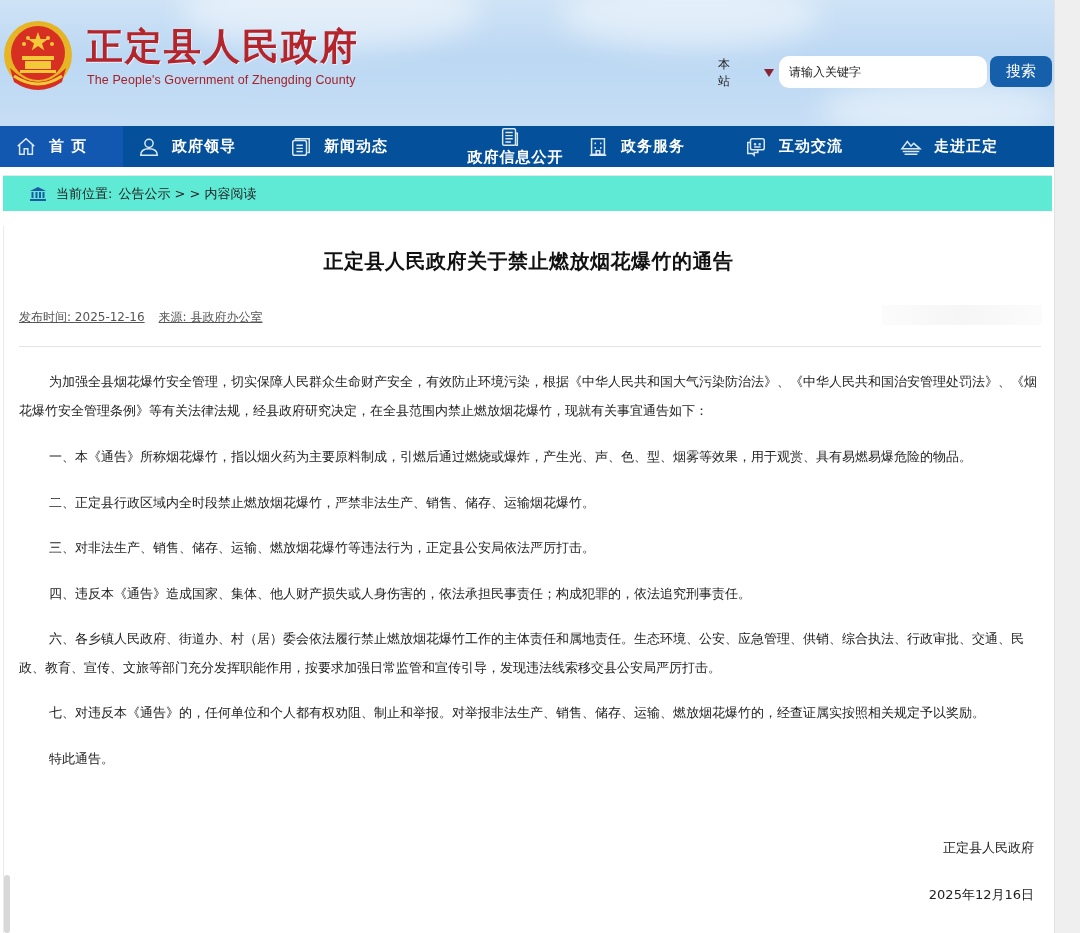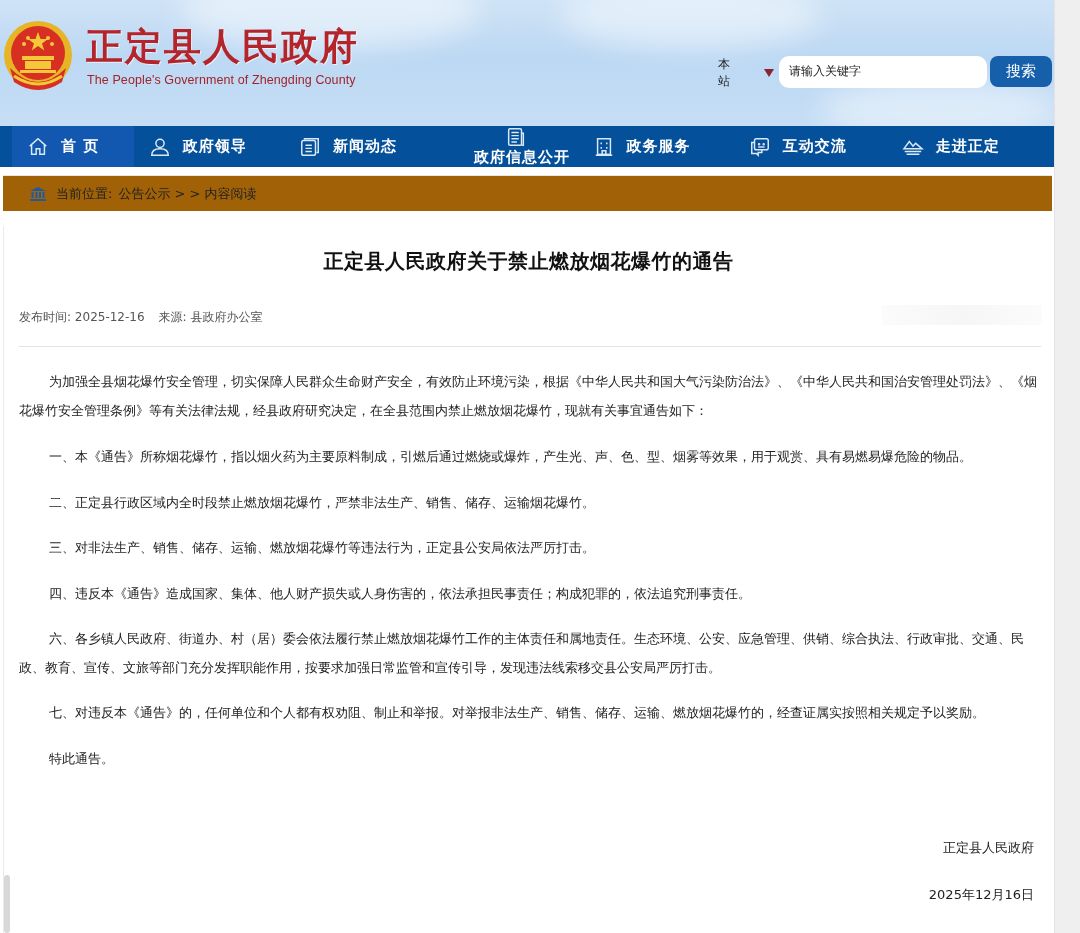--- a/index.html
+++ b/index.html
@@ -14,40 +14,40 @@
     background: linear-gradient(180deg, #cfe3f6 0%, #bcd8f3 45%, #c6def5 100%); overflow: hidden; }
   .header .cloud { position: absolute; border-radius: 50%; background: rgba(255,255,255,0.45); filter: blur(14px); }
   .emblem { position: absolute; left: 2px; top: 18px; width: 72px; height: 76px; }
   .site-title-cn { position: absolute; left: 86px; top: 22px; font-size: 37px; font-weight: bold; color: #b3242b; letter-spacing: 2px;
     font-family: "DejaVu Serif", "Liberation Serif", serif; text-shadow: 1px 1px 0 rgba(255,255,255,0.6); }
   .site-title-en { position: absolute; left: 87px; top: 73px; font-size: 12.5px; color: #a3232a; letter-spacing: 0.1px; font-family: "Liberation Sans", sans-serif; }
 
   .scope-select { position: absolute; left: 718px; top: 63px; width: 56px; height: 20px; display: flex; align-items: center; gap: 29px; font-size: 12px; color: #222; }
   .scope-select .caret { width: 0; height: 0; border-left: 5px solid transparent; border-right: 5px solid transparent; border-top: 8px solid #8a2333; }
   .search-input { position: absolute; left: 779px; top: 56px; width: 208px; height: 32px; border-radius: 10px; background: #fff; border: none;
-    padding-left: 10px; font-size: 12px; color: #222; outline: none; font-family: Liberation Mono, monospace; }
+    padding-left: 10px; font-size: 12px; color: #222; outline: none; font-family: Liberation Sans, sans-serif; }
   .search-input::placeholder { color: #222; }
   .search-btn { position: absolute; left: 990px; top: 56px; width: 62px; height: 31px; border-radius: 8px; background: #1660ab; color: #fff;
     font-size: 15px; border: none; display: flex; align-items: center; justify-content: center; }
 
   
-  .nav { position: absolute; left: 0; top: 126px; width: 1054px; height: 41px; background: #05509a; display: flex; padding-left: 12px; }
+  .nav { position: absolute; left: 0; top: 126px; width: 1054px; height: 41px; background: #05509a; display: flex; }
   .nav-item { height: 41px; display: flex; align-items: center; color: #fff; font-size: 15px; font-weight: bold; cursor: pointer; }
   .nav-item.active { background: #1257b0; }
   .nav-item svg { width: 22px; height: 22px; margin-right: 12px; stroke: #dbe8f6; fill: none; stroke-width: 1.6; }
   .nav-item .label { letter-spacing: 1px; }
 
   
-  .crumb-bar { position: absolute; left: 3px; top: 175px; width: 1049px; height: 36px; background: #a16207; border-top: 1px solid #e6e6e6; display: flex; align-items: center; padding-left: 27px; font-size: 13px; color: #222; }
+  .crumb-bar { position: absolute; left: 3px; top: 175px; width: 1049px; height: 36px; background: #5eead4; border-top: 1px solid #e6e6e6; display: flex; align-items: center; padding-left: 27px; font-size: 13px; color: #222; }
   .crumb-bar svg { width: 16px; height: 14px; margin-right: 10px; fill: #1c5aa3; }
 
   
   .article { position: absolute; left: 3px; top: 226px; width: 1049px; height: 722px; border-left: 1px solid #ebebeb; }
   .article-title { position: absolute; left: 0; top: 22px; width: 1049px; text-align: center; font-size: 20px; font-weight: bold; color: #111; letter-spacing: 0.5px; }
-  .meta { position: absolute; left: 15px; top: 83px; font-size: 12px; color: #555; display: flex; gap: 14px; }
+  .meta { position: absolute; left: 15px; top: 83px; font-size: 12px; color: #555; display: flex; gap: 14px; text-decoration: underline; }
   .meta-right { position: absolute; left: 878px; top: 79px; width: 160px; height: 20px; background: linear-gradient(90deg,#fafafa,#f2f2f2,#fafafa); opacity: 0.7; }
   .divider { position: absolute; left: 15px; top: 120px; width: 1022px; height: 1px; background: #e3e3e3; }
 
   .body-text { position: absolute; left: 15px; top: 142px; width: 1022px; font-size: 13px; color: #222; line-height: 28.5px; }
   .body-text p { text-indent: 30px; margin-bottom: 17px; }
   .sign { position: absolute; right: 18px; font-size: 13px; color: #222; text-align: right; }
 
   .scroll-thumb { position: absolute; left: 4px; top: 875px; width: 6px; height: 58px; background: #d8d8d8; border-radius: 3px; }
 </style>
 </head>

